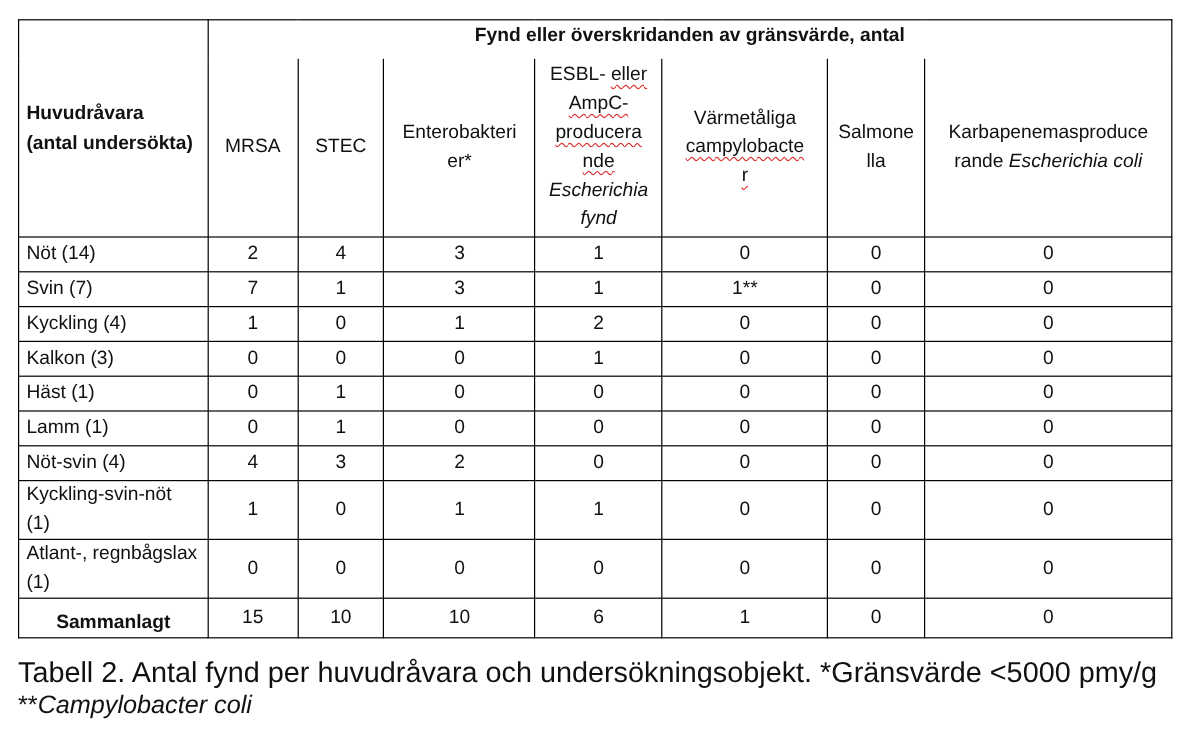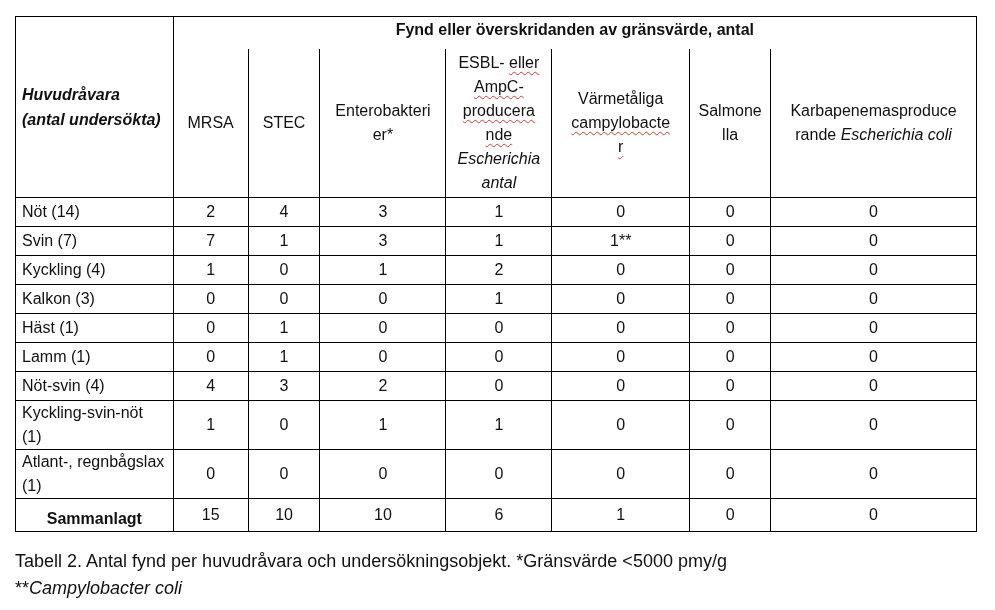--- a/index.html
+++ b/index.html
@@ -1,35 +1,35 @@
 <!DOCTYPE html>
 <html><head>
 <meta charset="utf-8">
 <style>
   html, body { margin: 0; padding: 0; background: #ffffff; }
   body { width: 995px; height: 610px; position: relative; overflow: hidden;
          font-family: "Liberation Sans", "DejaVu Sans", sans-serif; color: #111; }
   table.data { position: absolute; left: 15px; top: 16px; border-collapse: collapse;
                width: 962px; font-size: 16px; }
   table.data td, table.data th { border: 1.5px solid #000; padding: 0 6px; }
-  .hdr-left { width: 144px; text-align: left; font-weight: bold; line-height: 25px; vertical-align: middle; font-style: italic; }
+  .hdr-left { width: 144px; text-align: left; font-weight: bold; line-height: 25px; vertical-align: middle; }
   .hdr-group { text-align: center; font-weight: bold; height: 28px; vertical-align: top; padding-top: 4px !important;
                border-bottom: none !important; margin-left: 44px; }
   .hdr-col { text-align: center; font-weight: normal; vertical-align: middle; line-height: 24px;
              border-top: none !important; height: 148px; margin-top: 10px; }
   .sq { text-decoration: underline wavy #d33; text-underline-offset: 3px; text-decoration-thickness: 1px; }
   .it { font-style: italic; }
   td.rl { text-align: left; line-height: 24px; }
   td.num { text-align: center; }
   tr.r1 td { height: 28px; }
   tr.r2 td { height: 48px; }
   tr.tot td { height: 32px; }
   td.bold { font-weight: bold; vertical-align: bottom; padding-bottom: 2px; text-align: center; }
-  .caption { position: absolute; left: 15px; top: 548px; font-size: 18px; line-height: 26px; }
-  .caption2 { position: absolute; left: 15px; top: 575px; font-size: 18px; line-height: 26px; }
+  .caption { position: absolute; left: 15px; top: 548px; font-size: 24px; line-height: 26px; }
+  .caption2 { position: absolute; left: 15px; top: 575px; font-size: 21px; line-height: 26px; }
 </style>
 </head>
 <body>
 
 <table class="data">
   <colgroup>
     <col style="width:158px">
       <col style="width:75px">
       <col style="width:72px">
       <col style="width:126px">
@@ -40,21 +40,21 @@
   </colgroup>
   <tbody>
       <tr>
     <th rowspan="2" class="hdr-left">Huvudråvara (antal undersökta)</th>
     <th colspan="7" class="hdr-group">Fynd eller överskridanden av gränsvärde, antal</th>
   </tr>
   <tr>
     <th class="hdr-col">MRSA</th>
     <th class="hdr-col">STEC</th>
     <th class="hdr-col"><span>Enterobakteri</span><br><span>er*</span></th>
-    <th class="hdr-col"><span>ESBL- </span><span class="sq">eller</span><br><span class="sq">AmpC-</span><br><span class="sq">producera</span><br><span class="sq">nde</span><br><span class="it">Escherichia</span><br><span class="it">antal</span></th>
+    <th class="hdr-col"><span>ESBL- </span><span class="sq">eller</span><br><span class="sq">AmpC-</span><br><span class="sq">producera</span><br><span class="sq">nde</span><br><span class="it">Escherichia</span><br><span class="it">fynd</span></th>
     <th class="hdr-col"><span>Värmetåliga</span><br><span class="sq">campylobacte</span><br><span class="sq">r</span></th>
     <th class="hdr-col"><span>Salmone</span><br><span>lla</span></th>
     <th class="hdr-col"><span>Karbapenemasproduce</span><br><span>rande </span><span class="it">Escherichia coli</span></th>
   </tr>
 
   <tr class="r1">
     <td class="rl">Nöt (14)</td>
     <td class="num">2</td>
     <td class="num">4</td>
     <td class="num">3</td>

